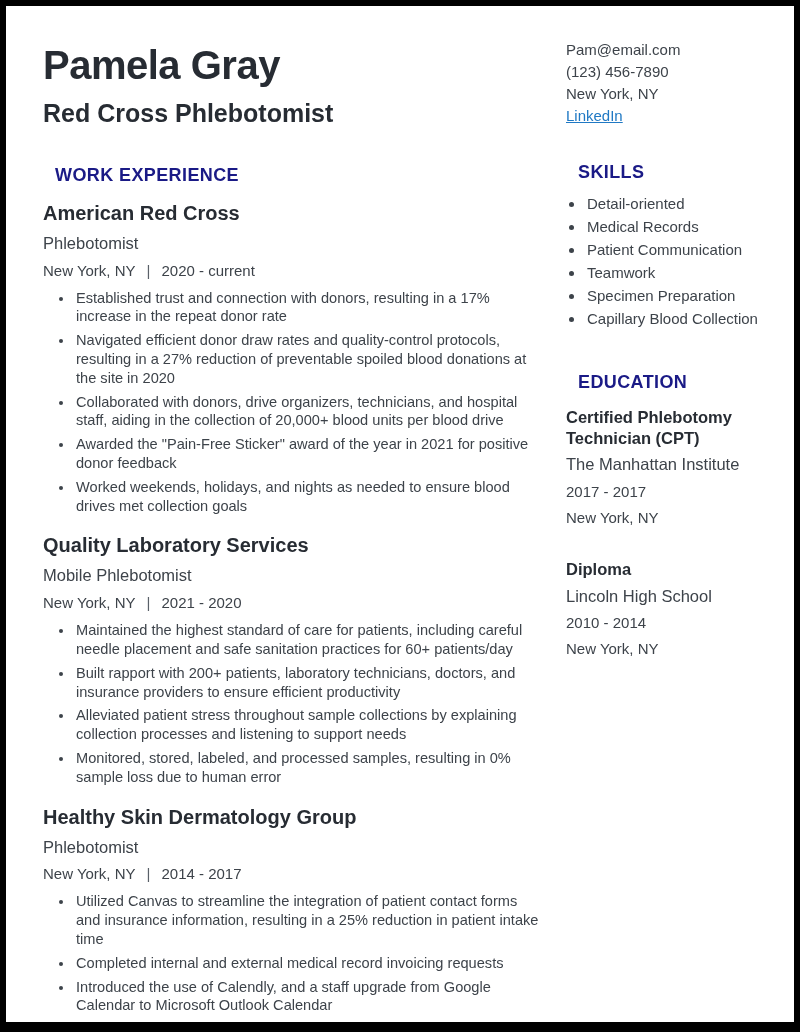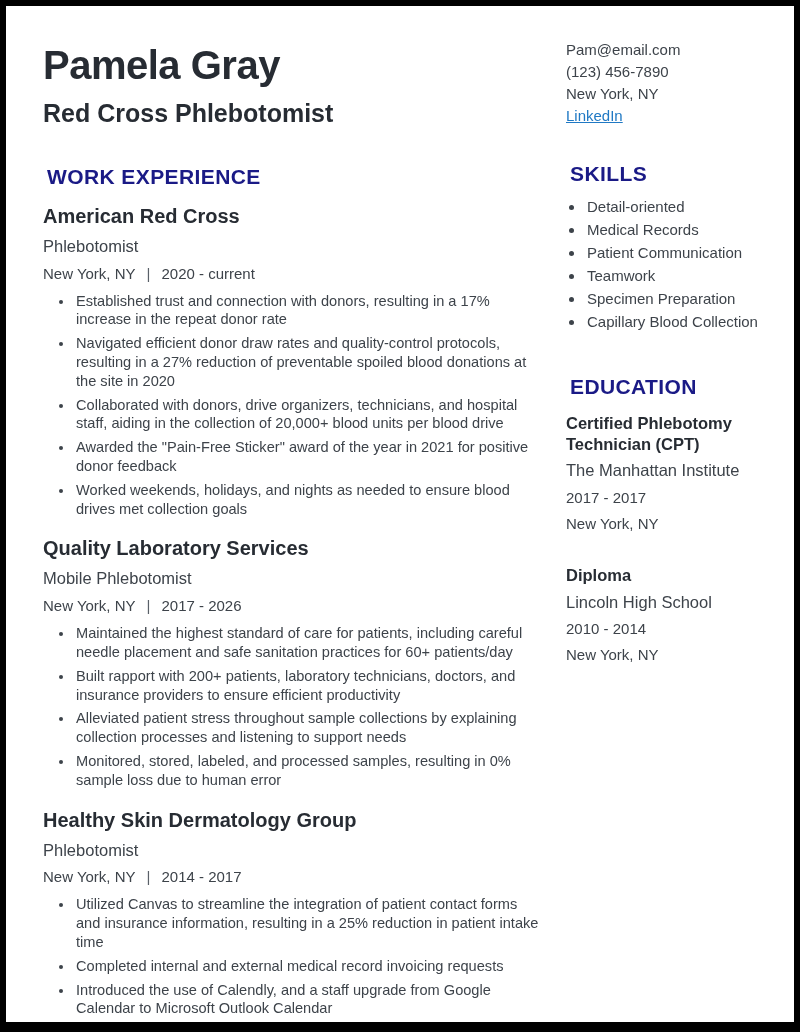--- a/index.html
+++ b/index.html
@@ -29,25 +29,25 @@
     margin: 4px 0 0 0;
   }
   .subtitle {
     font-size: 25px;
     font-weight: 800;
     color: #272c33;
     line-height: 1.2;
     margin: 10px 0 0 0;
   }
   .section-header {
-    font-size: 21px;
+    font-size: 18px;
     font-weight: 800;
     letter-spacing: 0.4px;
     color: #1a1a86;
-    margin: 4px;
+    margin: 12px;
   }
   .we-header { margin-top: 37px; }
   .skills-header { margin-top: 35px; }
   .edu-header { margin-top: 44px; }
 
   .job { margin-top: 15px; }
   .job + .job { margin-top: 18px; }
   .company {
     font-size: 20px;
     font-weight: 700;
@@ -128,21 +128,21 @@
 
               <li>Awarded the "Pain-Free Sticker" award of the year in 2021 for positive donor feedback</li>
 
               <li>Worked weekends, holidays, and nights as needed to ensure blood drives met collection goals</li>
             </ul>
         </div>
 
         <div class="job">
           <h3 class="company">Quality Laboratory Services</h3>
           <div class="job-title">Mobile Phlebotomist</div>
-          <div class="job-meta"><span>New York, NY</span><span class="meta-sep">|</span><span>2017 - 2026</span></div>
+          <div class="job-meta"><span>New York, NY</span><span class="meta-sep">|</span><span>2021 - 2020</span></div>
           <ul class="bullets">
 
               <li>Maintained the highest standard of care for patients, including careful needle placement and safe sanitation practices for 60+ patients/day</li>
 
               <li>Built rapport with 200+ patients, laboratory technicians, doctors, and insurance providers to ensure efficient productivity</li>
 
               <li>Alleviated patient stress throughout sample collections by explaining collection processes and listening to support needs</li>
 
               <li>Monitored, stored, labeled, and processed samples, resulting in 0% sample loss due to human error</li>
             </ul>

